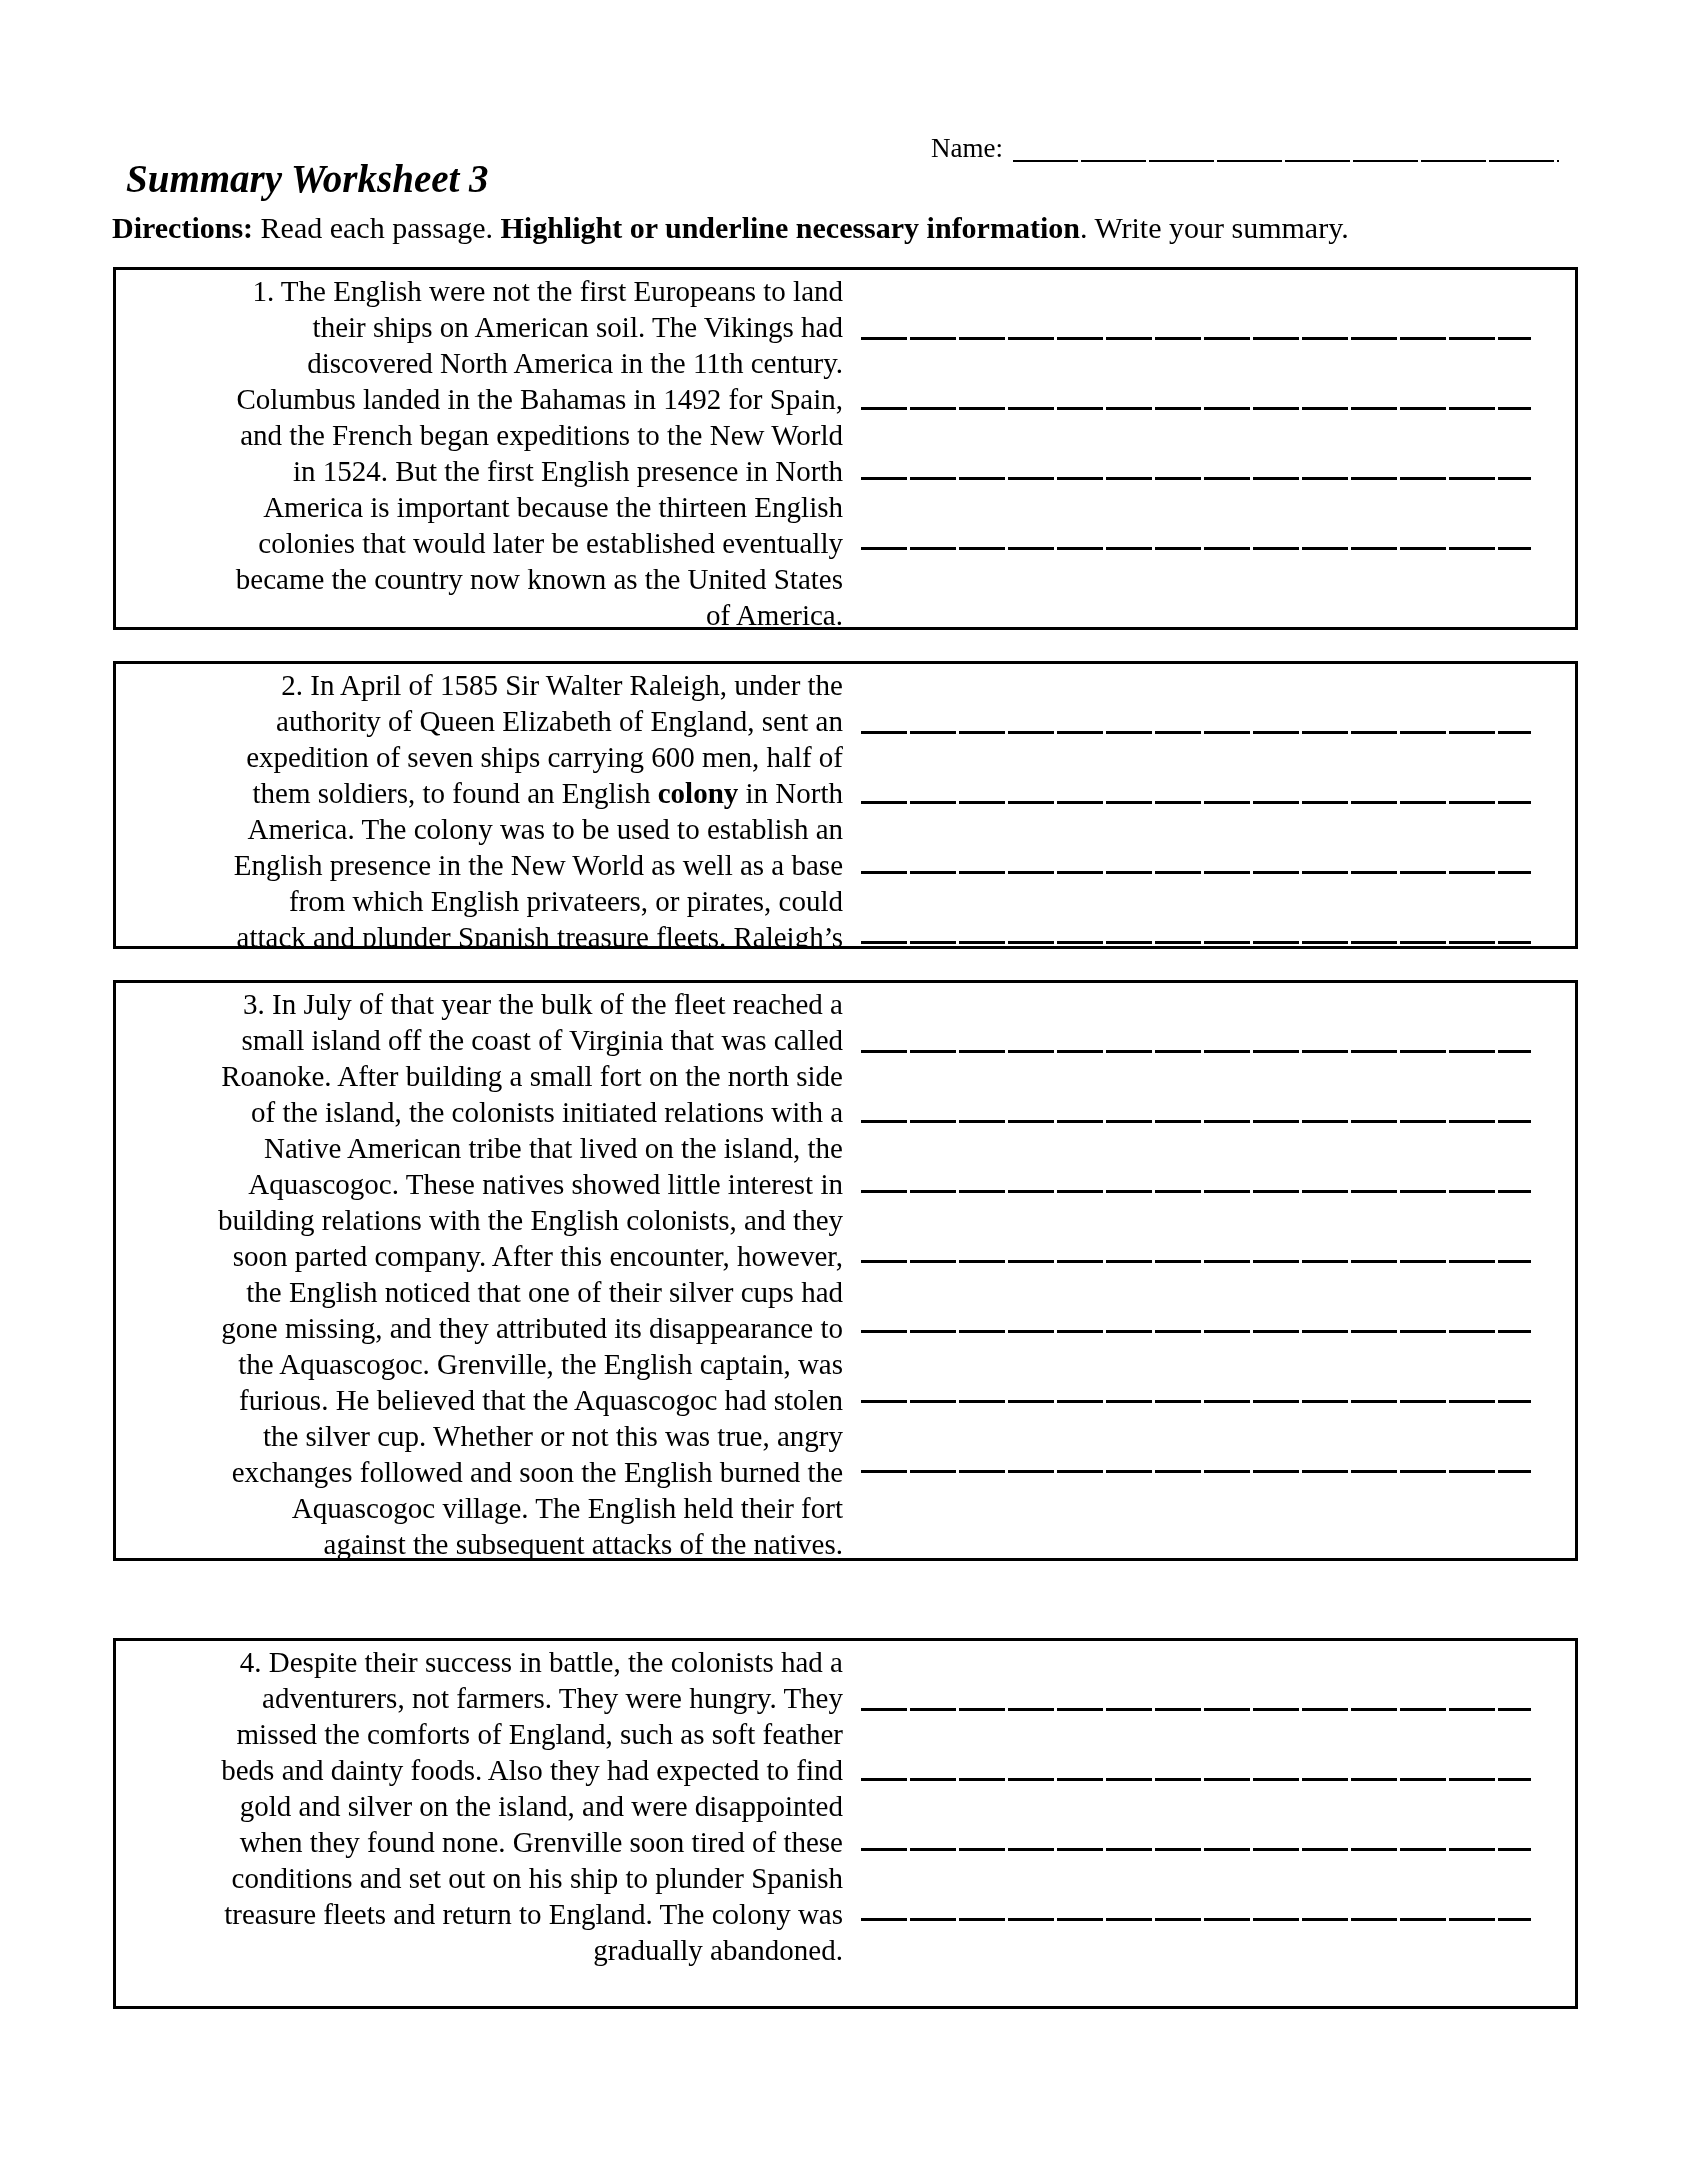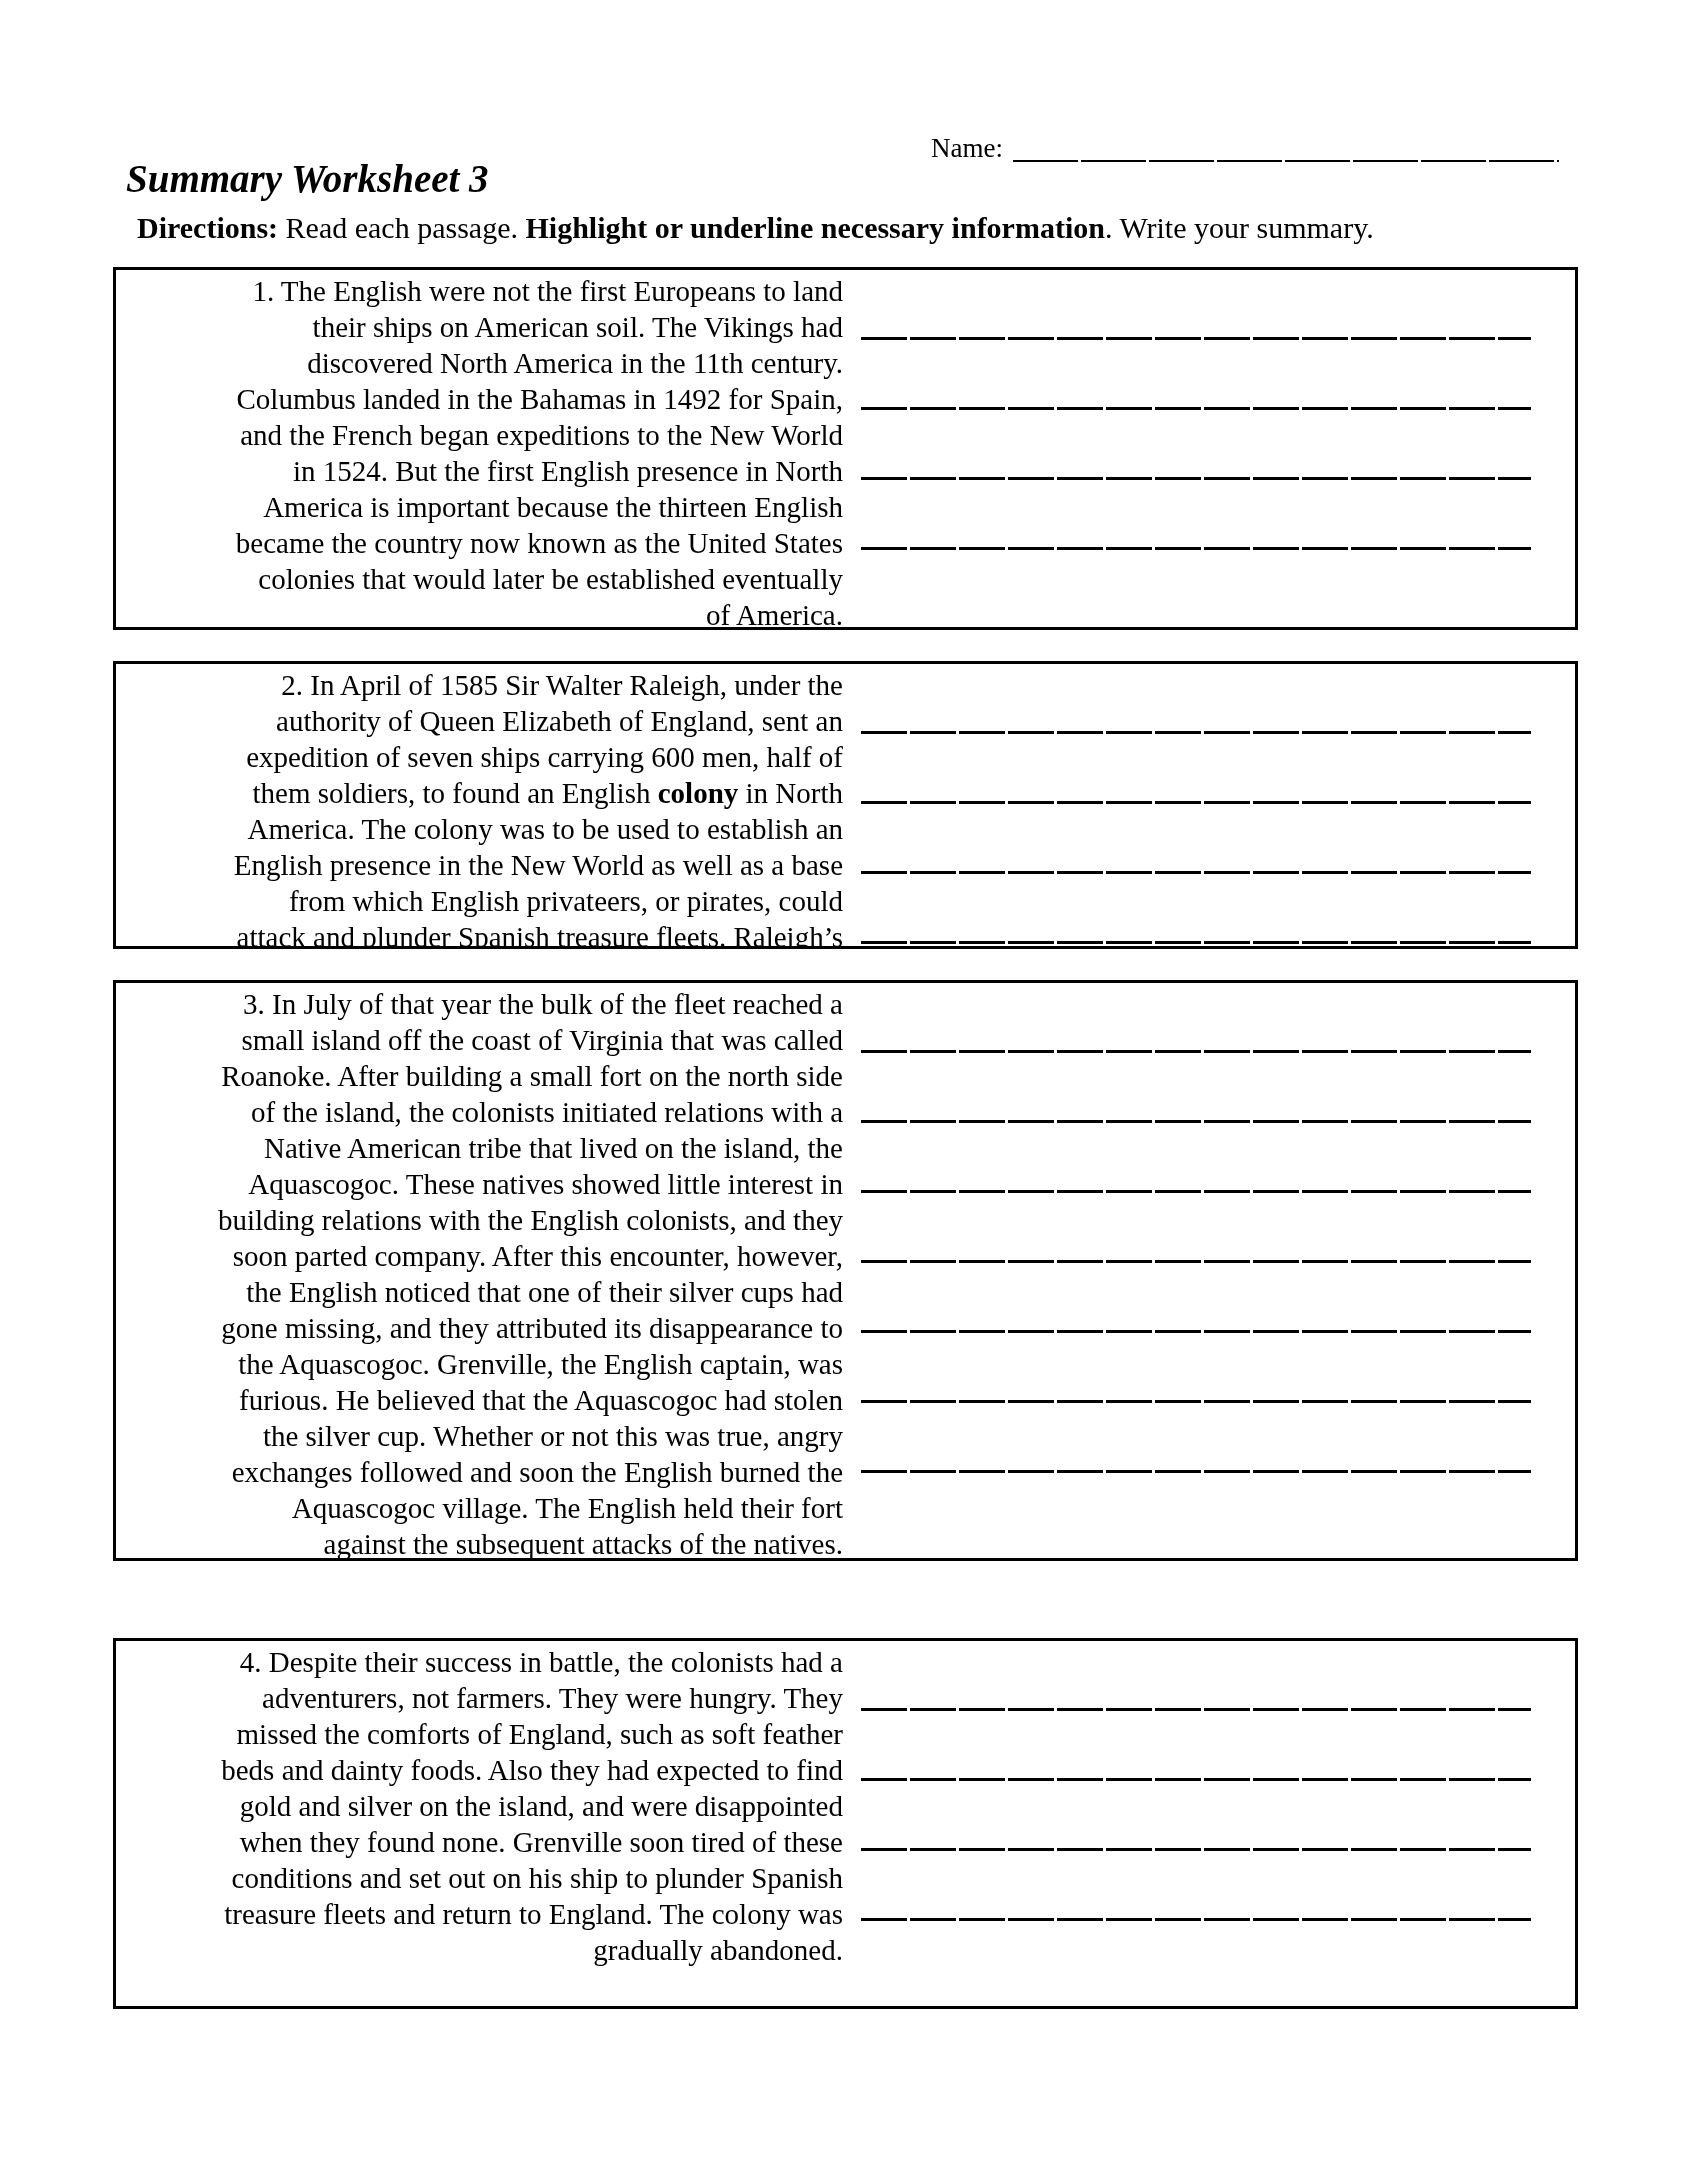--- a/index.html
+++ b/index.html
@@ -16,21 +16,21 @@
   .name-underline{
     display:inline-block;width:546px;height:24px;margin-left:10px;
     vertical-align:-5px;
     background:repeating-linear-gradient(to right,#000 0 65px,rgba(0,0,0,0) 65px 68px) left bottom/100% 2px no-repeat;
   }
   .page-title{
     position:absolute;top:156px;left:126px;margin:0;
     font-size:39px;font-weight:bold;letter-spacing:0px;font-style:italic;
   }
   .directions{
-    position:absolute;top:211px;left:137px;margin:0;
+    position:absolute;top:211px;left:112px;margin:0;
     font-size:30px;white-space:nowrap;
   }
   .passage-box{
     position:absolute;left:113px;width:1465px;
     border:3px solid #000;box-sizing:border-box;
     display:flex;background:#fff;overflow:hidden;
   }
   .passage-text{
     width:705px;flex:0 0 705px;
     padding:3px 0 0 22px;
@@ -61,22 +61,22 @@
 <div>
     <section class="passage-box" style="top: 267px; height: 363px;">
       <div class="passage-text">
         <div class="passage-line">1. The English were not the first Europeans to land</div>
         <div class="passage-line">their ships on American soil. The Vikings had</div>
         <div class="passage-line">discovered North America in the 11th century.</div>
         <div class="passage-line">Columbus landed in the Bahamas in 1492 for Spain,</div>
         <div class="passage-line">and the French began expeditions to the New World</div>
         <div class="passage-line">in 1524. But the first English presence in North</div>
         <div class="passage-line">America is important because the thirteen English</div>
+        <div class="passage-line">colonies that would later be established eventually</div>
         <div class="passage-line">became the country now known as the United States</div>
-        <div class="passage-line">colonies that would later be established eventually</div>
         <div class="passage-line">of America.</div>
       </div>
       <div class="summary-lines">
         <div class="writing-line"></div>
         <div class="writing-line"></div>
         <div class="writing-line"></div>
         <div class="writing-line"></div>
       </div>
     </section>
     <section class="passage-box" style="top: 661px; height: 288px;">

